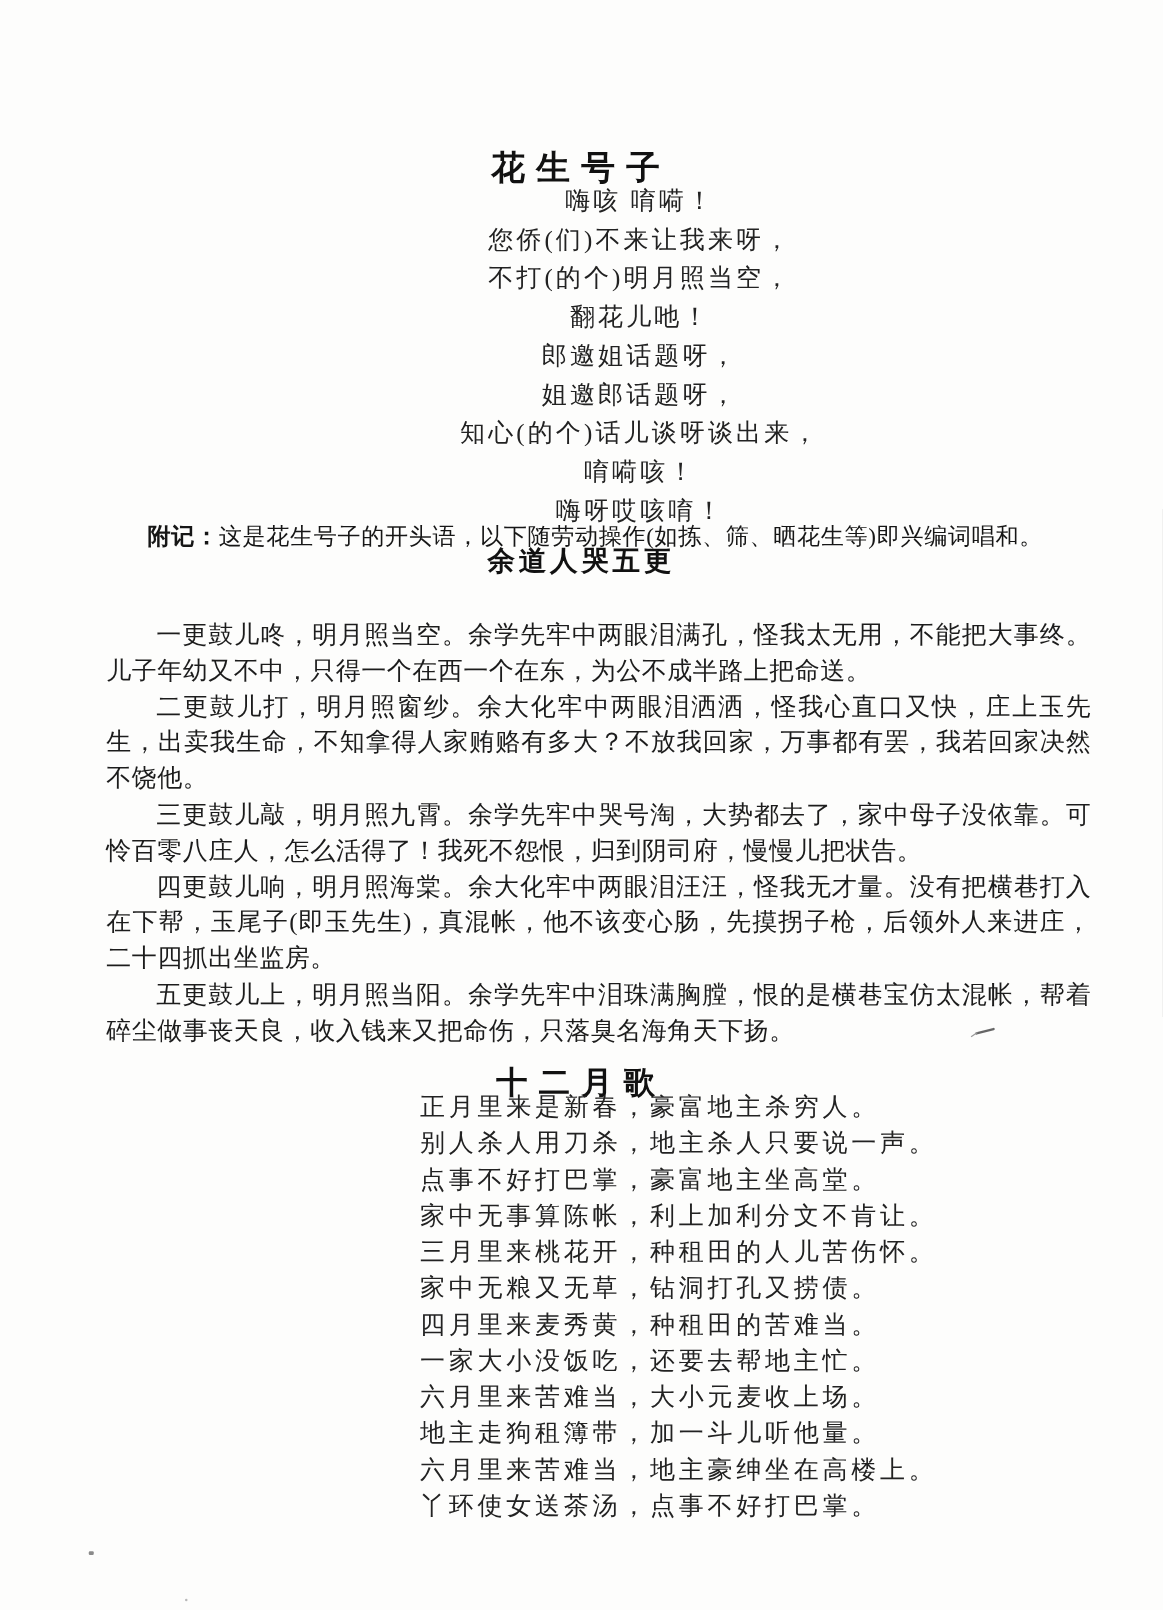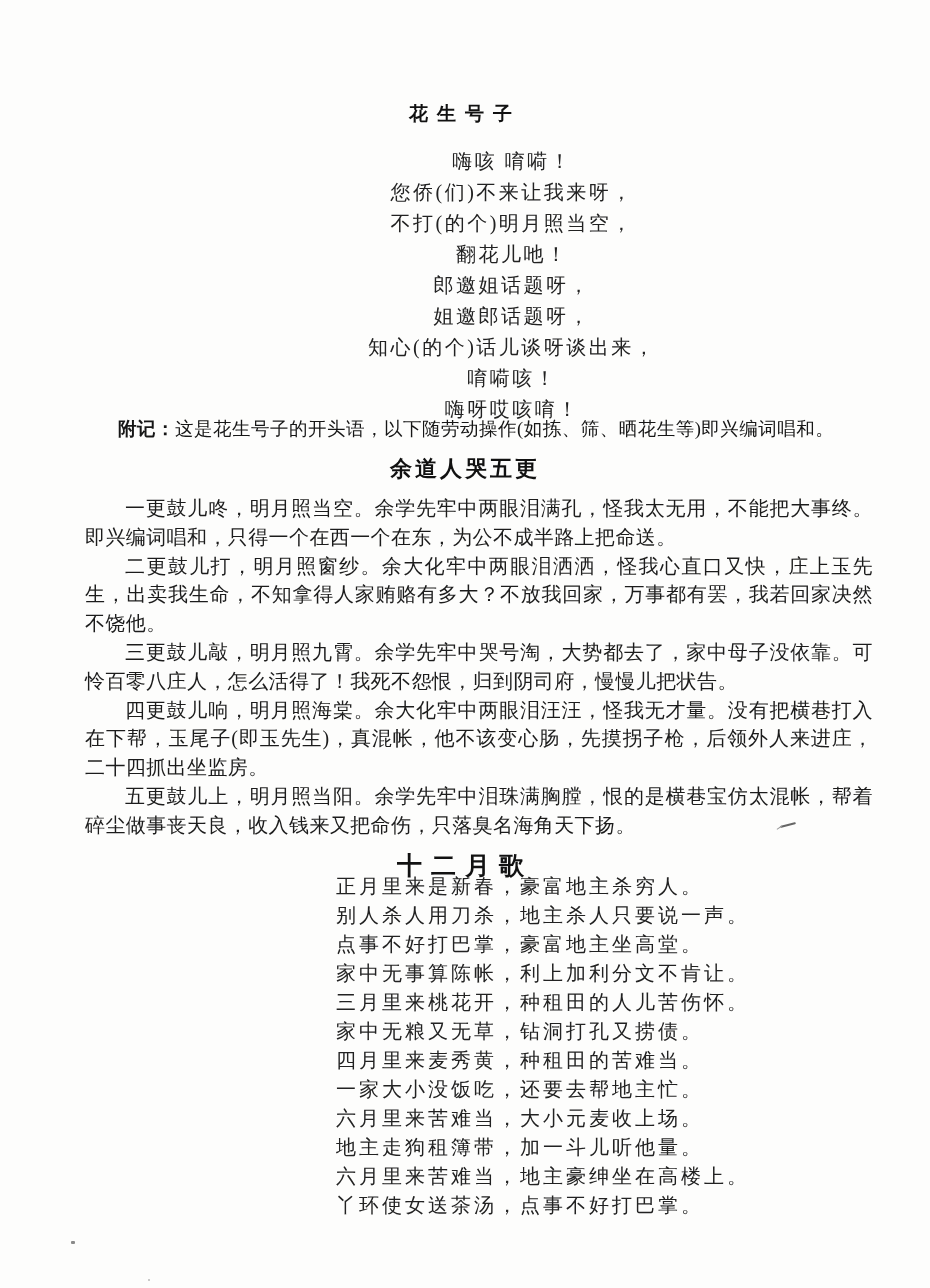--- a/index.html
+++ b/index.html
@@ -19,22 +19,22 @@
   }
   .song-title {
     position: absolute;
     left: 0;
     width: 100%;
     text-align: center;
     font-family: "Liberation Sans", "DejaVu Sans", sans-serif;
     font-weight: bold;
     color: #111;
   }
-  #title-1 { top: 88px;  font-size: 19px; letter-spacing: 9px; }
-  #title-2 { top: 436px; font-size: 22px; letter-spacing: 3px; }
+  #title-1 { top: 98px;  font-size: 27px; letter-spacing: 9px; }
+  #title-2 { top: 416px; font-size: 22px; letter-spacing: 3px; }
   #title-3 { top: 828px; font-size: 25px; letter-spacing: 9px; text-align: center; }
 
   .verse { position: absolute; list-style: none; margin: 0; padding: 0; }
   .verse li {
     font-size: 20px;
     white-space: nowrap;
     color: #222;
   }
   #verse-1 { top: 146px; left: 368px; }
   #verse-1 li { line-height: 31px; letter-spacing: 2.5px; text-align: center; }
@@ -118,21 +118,21 @@
     <li>知心(的个)话儿谈呀谈出来，</li>
     <li>唷嗬咳！</li>
     <li>嗨呀哎咳唷！</li>
   </ul>
 
   <div class="note"><b>附记：</b><span>这是花生号子的开头语，以下随劳动操作(如拣、筛、晒花生等)即兴编词唱和。</span></div>
 
   <h2 class="song-title" id="title-2">余道人哭五更</h2>
 
   <div class="paragraphs">
-    <p>一更鼓儿咚，明月照当空。余学先牢中两眼泪满孔，怪我太无用，不能把大事终。即兴编词唱和，只得一个在西一个在东，为公不成半路上把命送。</p>
+    <p>一更鼓儿咚，明月照当空。余学先牢中两眼泪满孔，怪我太无用，不能把大事终。儿子年幼又不中，只得一个在西一个在东，为公不成半路上把命送。</p>
     <p>二更鼓儿打，明月照窗纱。余大化牢中两眼泪洒洒，怪我心直口又快，庄上玉先生，出卖我生命，不知拿得人家贿赂有多大？不放我回家，万事都有罢，我若回家决然不饶他。</p>
     <p>三更鼓儿敲，明月照九霄。余学先牢中哭号淘，大势都去了，家中母子没依靠。可怜百零八庄人，怎么活得了！我死不怨恨，归到阴司府，慢慢儿把状告。</p>
     <p>四更鼓儿响，明月照海棠。余大化牢中两眼泪汪汪，怪我无才量。没有把横巷打入在下帮，玉尾子(即玉先生)，真混帐，他不该变心肠，先摸拐子枪，后领外人来进庄，二十四抓出坐监房。</p>
     <p>五更鼓儿上，明月照当阳。余学先牢中泪珠满胸膛，恨的是横巷宝仿太混帐，帮着碎尘做事丧天良，收入钱来又把命伤，只落臭名海角天下扬。</p>
   </div>
 
   <h2 class="song-title" id="title-3">十二月歌</h2>
 
   <ul class="verse" id="verse-3">
     <li>正月里来是新春，豪富地主杀穷人。</li>

